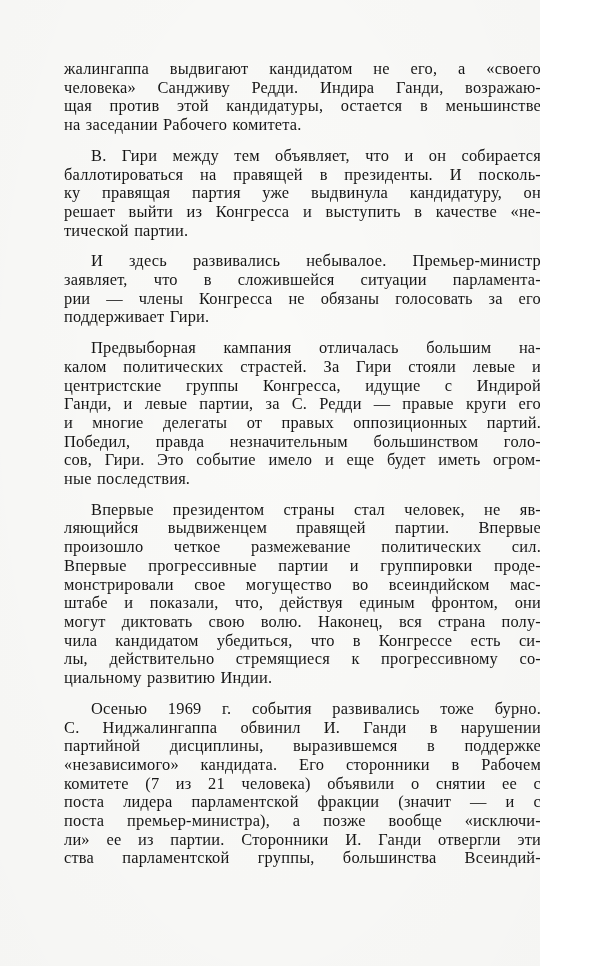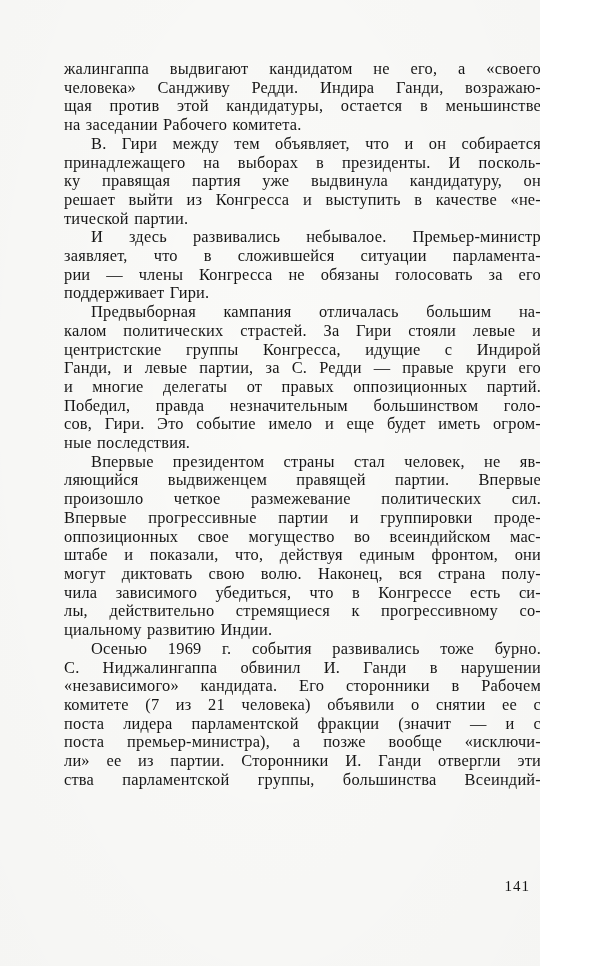--- a/index.html
+++ b/index.html
@@ -42,20 +42,21 @@
     text-align: justify;
     text-align-last: justify;
     white-space: normal;
     text-rendering: optimizeLegibility;
   }
   .line.last {
     text-align-last: left;
   }
   .para.indent .line:first-child {
     text-indent: 27px;
+    margin-top: 12px;
   }
   .page-number {
     position: absolute;
     left: 64px;
     top: 878px;
     width: 466px;
     text-align: right;
     padding-right: 8px;
     font-size: 15px;
     letter-spacing: 1px;
@@ -68,21 +69,21 @@
 <div class="page">
   <div class="text-block">
       <div class="para">
         <div class="line">жалингаппа выдвигают кандидатом не его, а «своего</div>
         <div class="line">человека» Сандживу Редди. Индира Ганди, возражаю-</div>
         <div class="line">щая против этой кандидатуры, остается в меньшинстве</div>
         <div class="line last">на заседании Рабочего комитета.</div>
       </div>
       <div class="para indent">
         <div class="line">В. Гири между тем объявляет, что и он собирается</div>
-        <div class="line">принадлежащего на выборах в президенты. И посколь-</div>
+        <div class="line">баллотироваться на правящей в президенты. И посколь-</div>
         <div class="line">ку правящая партия уже выдвинула кандидатуру, он</div>
         <div class="line">решает выйти из Конгресса и выступить в качестве «не-</div>
         <div class="line last">тической партии.</div>
       </div>
       <div class="para indent">
         <div class="line">И здесь развивались небывалое. Премьер-министр</div>
         <div class="line">заявляет, что в сложившейся ситуации парламента-</div>
         <div class="line">рии — члены Конгресса не обязаны голосовать за его</div>
         <div class="line last">поддерживает Гири.</div>
       </div>
@@ -94,32 +95,32 @@
         <div class="line">и многие делегаты от правых оппозиционных партий.</div>
         <div class="line">Победил, правда незначительным большинством голо-</div>
         <div class="line">сов, Гири. Это событие имело и еще будет иметь огром-</div>
         <div class="line last">ные последствия.</div>
       </div>
       <div class="para indent">
         <div class="line">Впервые президентом страны стал человек, не яв-</div>
         <div class="line">ляющийся выдвиженцем правящей партии. Впервые</div>
         <div class="line">произошло четкое размежевание политических сил.</div>
         <div class="line">Впервые прогрессивные партии и группировки проде-</div>
-        <div class="line">оппозиционных свое могущество во всеиндийском мас-</div>
+        <div class="line">монстрировали свое могущество во всеиндийском мас-</div>
         <div class="line">штабе и показали, что, действуя единым фронтом, они</div>
         <div class="line">могут диктовать свою волю. Наконец, вся страна полу-</div>
-        <div class="line">чила зависимого убедиться, что в Конгрессе есть си-</div>
+        <div class="line">чила кандидатом убедиться, что в Конгрессе есть си-</div>
         <div class="line">лы, действительно стремящиеся к прогрессивному со-</div>
         <div class="line last">циальному развитию Индии.</div>
       </div>
       <div class="para indent">
         <div class="line">Осенью 1969 г. события развивались тоже бурно.</div>
         <div class="line">С. Ниджалингаппа обвинил И. Ганди в нарушении</div>
+        <div class="line">партийной дисциплины, выразившемся в поддержке</div>
         <div class="line">«независимого» кандидата. Его сторонники в Рабочем</div>
         <div class="line">комитете (7 из 21 человека) объявили о снятии ее с</div>
         <div class="line">поста лидера парламентской фракции (значит — и с</div>
         <div class="line">поста премьер-министра), а позже вообще «исключи-</div>
         <div class="line">ли» ее из партии. Сторонники И. Ганди отвергли эти</div>
         <div class="line">ства парламентской группы, большинства Всеиндий-</div>
       </div>
     </div>
-  <div class="page-number">141</div>
 </div>
 
 </body></html>

